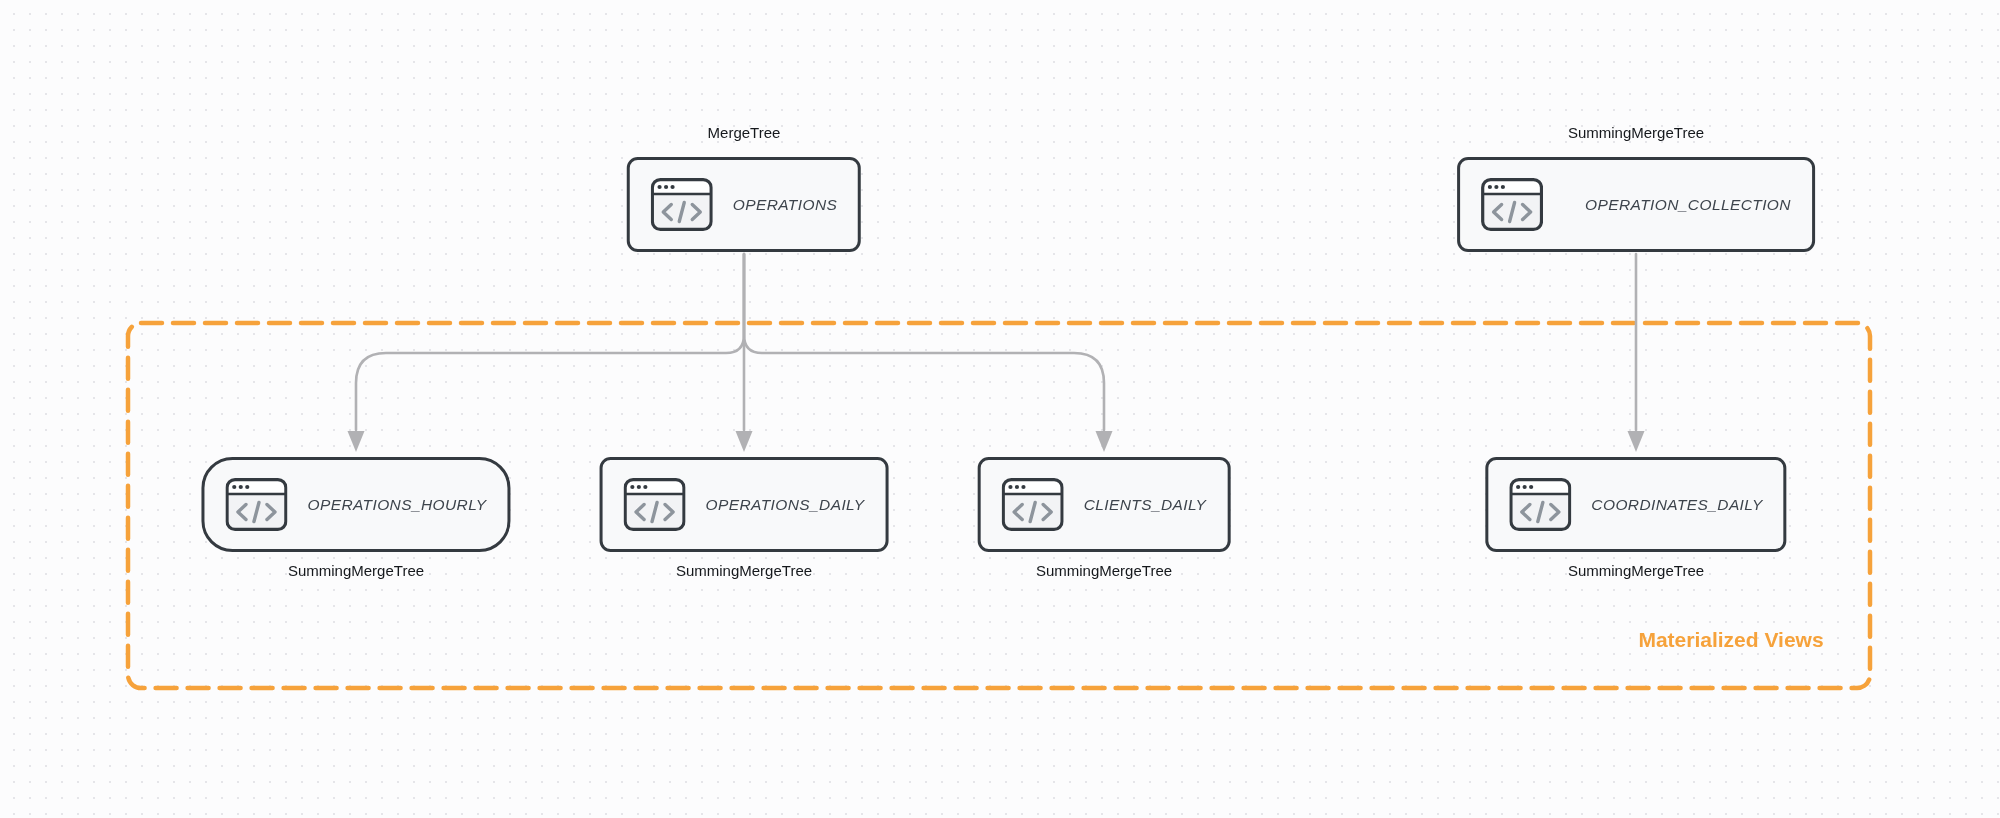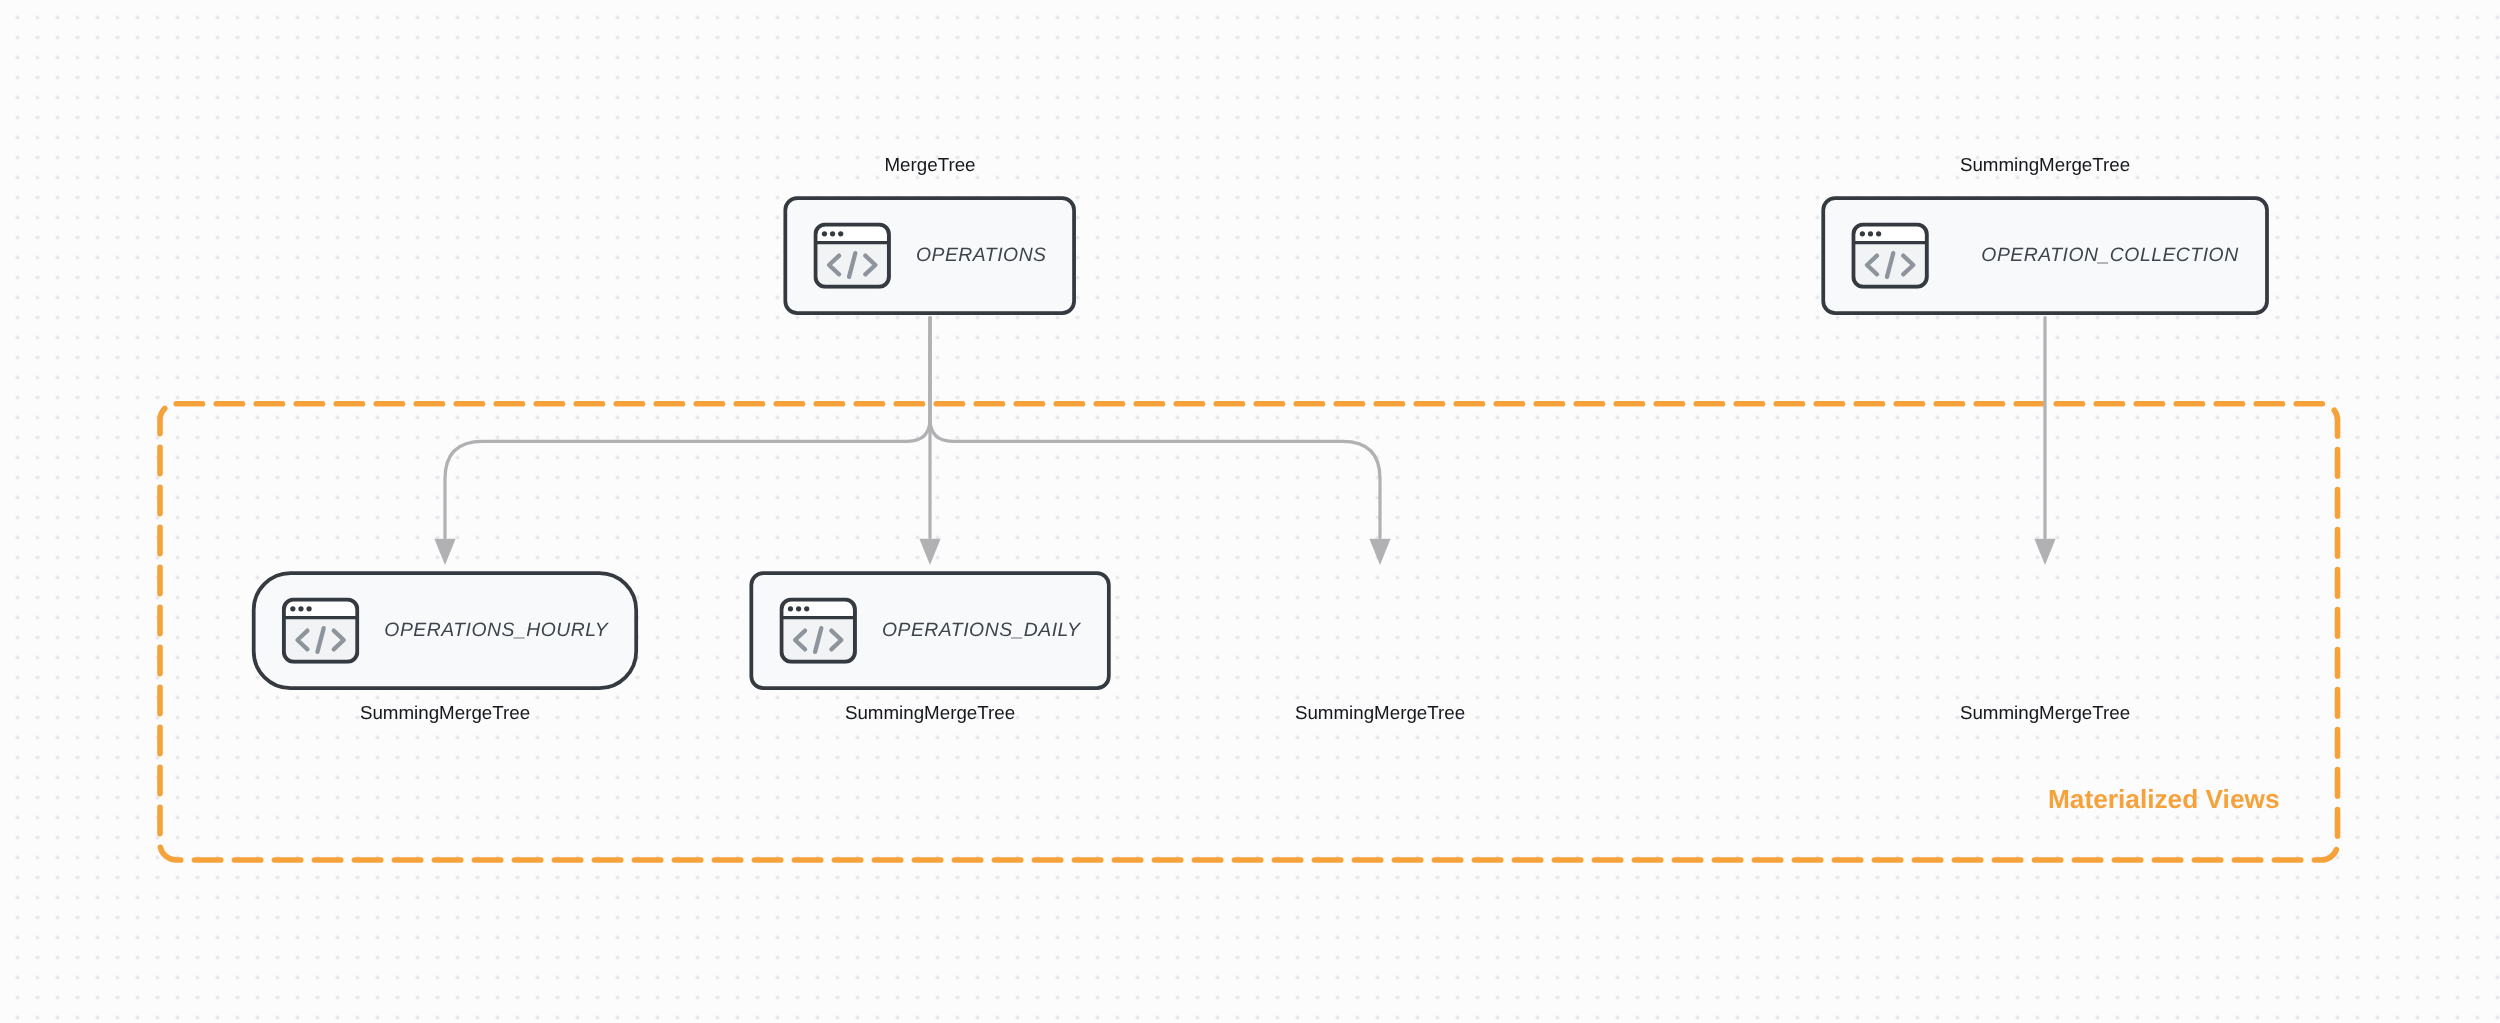--- a/index.html
+++ b/index.html
@@ -110,20 +110,32 @@
         <use href="#win-icon"></use>
       </svg>
     <span class="node-label">OPERATIONS_HOURLY</span>
   </div>
   <div class="node" style="left:744px;top:457px;align-items:center;">
     <svg class="icon" viewBox="0 0 62 53">
         <use href="#win-icon"></use>
       </svg>
     <span class="node-label">OPERATIONS_DAILY</span>
   </div>
+  <div class="node" style="left:1104px;top:457px;">
+    <svg class="icon" viewBox="0 0 62 53">
+        <use href="#win-icon"></use>
+      </svg>
+    <span class="node-label">CLIENTS_DAILY</span>
+  </div>
+  <div class="node" style="left:1636px;top:457px;">
+    <svg class="icon" viewBox="0 0 62 53">
+        <use href="#win-icon"></use>
+      </svg>
+    <span class="node-label">COORDINATES_DAILY</span>
+  </div>
 
   <div class="engine" style="left:356px;top:562px;">SummingMergeTree</div>
   <div class="engine" style="left:744px;top:562px;">SummingMergeTree</div>
   <div class="engine" style="left:1104px;top:562px;">SummingMergeTree</div>
   <div class="engine" style="left:1636px;top:562px;">SummingMergeTree</div>
 
   <div class="group-label" style="left:1731px;top:628px;">Materialized Views</div>
 
 </div>
 

